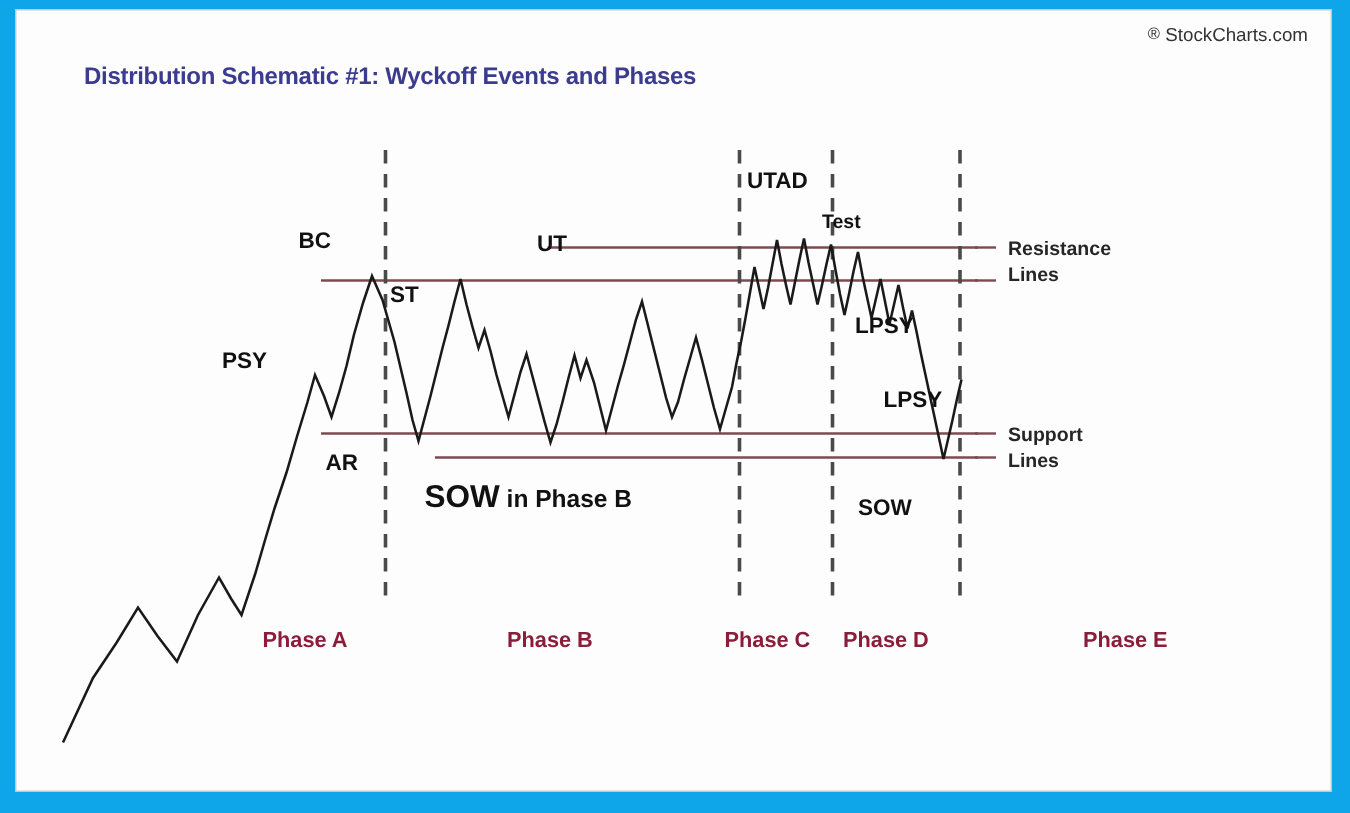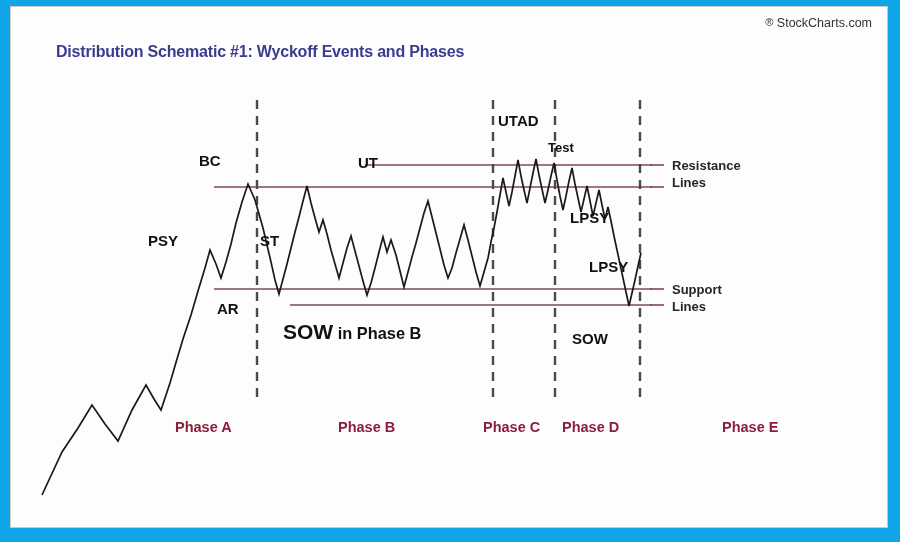--- a/index.html
+++ b/index.html
@@ -117,21 +117,21 @@
         <line x1="650" x2="664" y1="289" y2="289" stroke="#7d4a52" stroke-width="1.6"></line>
         <line x1="650" x2="664" y1="305" y2="305" stroke="#7d4a52" stroke-width="1.6"></line>
       </g>
     <polyline id="price-path" fill="none" stroke="#1a1a1a" stroke-width="1.7" stroke-linejoin="miter" stroke-linecap="butt" points="42,495 62,452 78,428 92,405 105,424 118,441 132,410 146,385 154,399 161,410 170,383 177,359 183,339 191,315 198,291 205,268 210,250 216,264 221,278 226,262 231,244 236,223 242,202 248,184 255,200 259,214 263,228 267,245 271,262 275,280 279,294 283,279 287,264 291,248 295,232 299,217 303,201 307,186 311,203 315,218 319,232 323,220 327,234 331,250 335,264 339,278 343,263 347,248 351,236 355,251 359,266 363,281 367,295 371,283 375,268 379,252 383,237 387,252 391,240 396,255 400,271 404,287 408,272 412,257 416,243 420,228 424,213 428,201 432,217 436,233 440,249 444,265 448,278 452,268 456,253 460,239 464,225 468,240 472,256 476,272 480,286 484,272 488,258 491,242 494,228 497,212 500,195 503,178 506,192 509,206 512,192 515,176 518,160 521,176 524,190 527,203 530,188 533,173 536,159 539,175 542,189 545,203 548,190 551,176 554,163 557,180 560,196 563,210 566,196 569,181 572,168 575,184 578,198 581,212 584,199 587,186 590,201 593,216 596,203 599,190 602,205 605,219 608,207 611,221 614,236 617,250 620,264 623,278 626,292 629,306 632,293 635,280 638,266 641,253"></polyline>
   </svg>
 
   <div id="event-labels">
       <div class="evt-label" style="left: 148px; top: 232px; font-size: 15px;"><span>PSY</span></div>
       <div class="evt-label" style="left: 199px; top: 152px; font-size: 15px;"><span>BC</span></div>
       <div class="evt-label" style="left: 217px; top: 300px; font-size: 15px;"><span>AR</span></div>
-      <div class="evt-label" style="left: 260px; top: 188px; font-size: 15px; margin-top: 44px;"><span>ST</span></div>
+      <div class="evt-label" style="left: 260px; top: 188px; font-size: 15px;"><span>ST</span></div>
       <div class="evt-label" style="left: 283px; top: 320px; font-size: 21px;"><span>SOW</span><span class="sub"> in Phase B</span></div>
       <div class="evt-label" style="left: 358px; top: 142px; font-size: 15px; margin-top: 12px;"><span>UT</span></div>
       <div class="evt-label" style="left: 498px; top: 112px; font-size: 15px;"><span>UTAD</span></div>
       <div class="evt-label" style="left: 548px; top: 140px; font-size: 13px;"><span>Test</span></div>
       <div class="evt-label" style="left: 570px; top: 209px; font-size: 15px;"><span>LPSY</span></div>
       <div class="evt-label" style="left: 589px; top: 258px; font-size: 15px;"><span>LPSY</span></div>
       <div class="evt-label" style="left: 572px; top: 330px; font-size: 15px;"><span>SOW</span></div>
     </div>
   <div id="phase-labels">
       <div class="phase-label" style="left: 175px; top: 419px; color: rgb(140, 29, 58);">Phase A</div>

